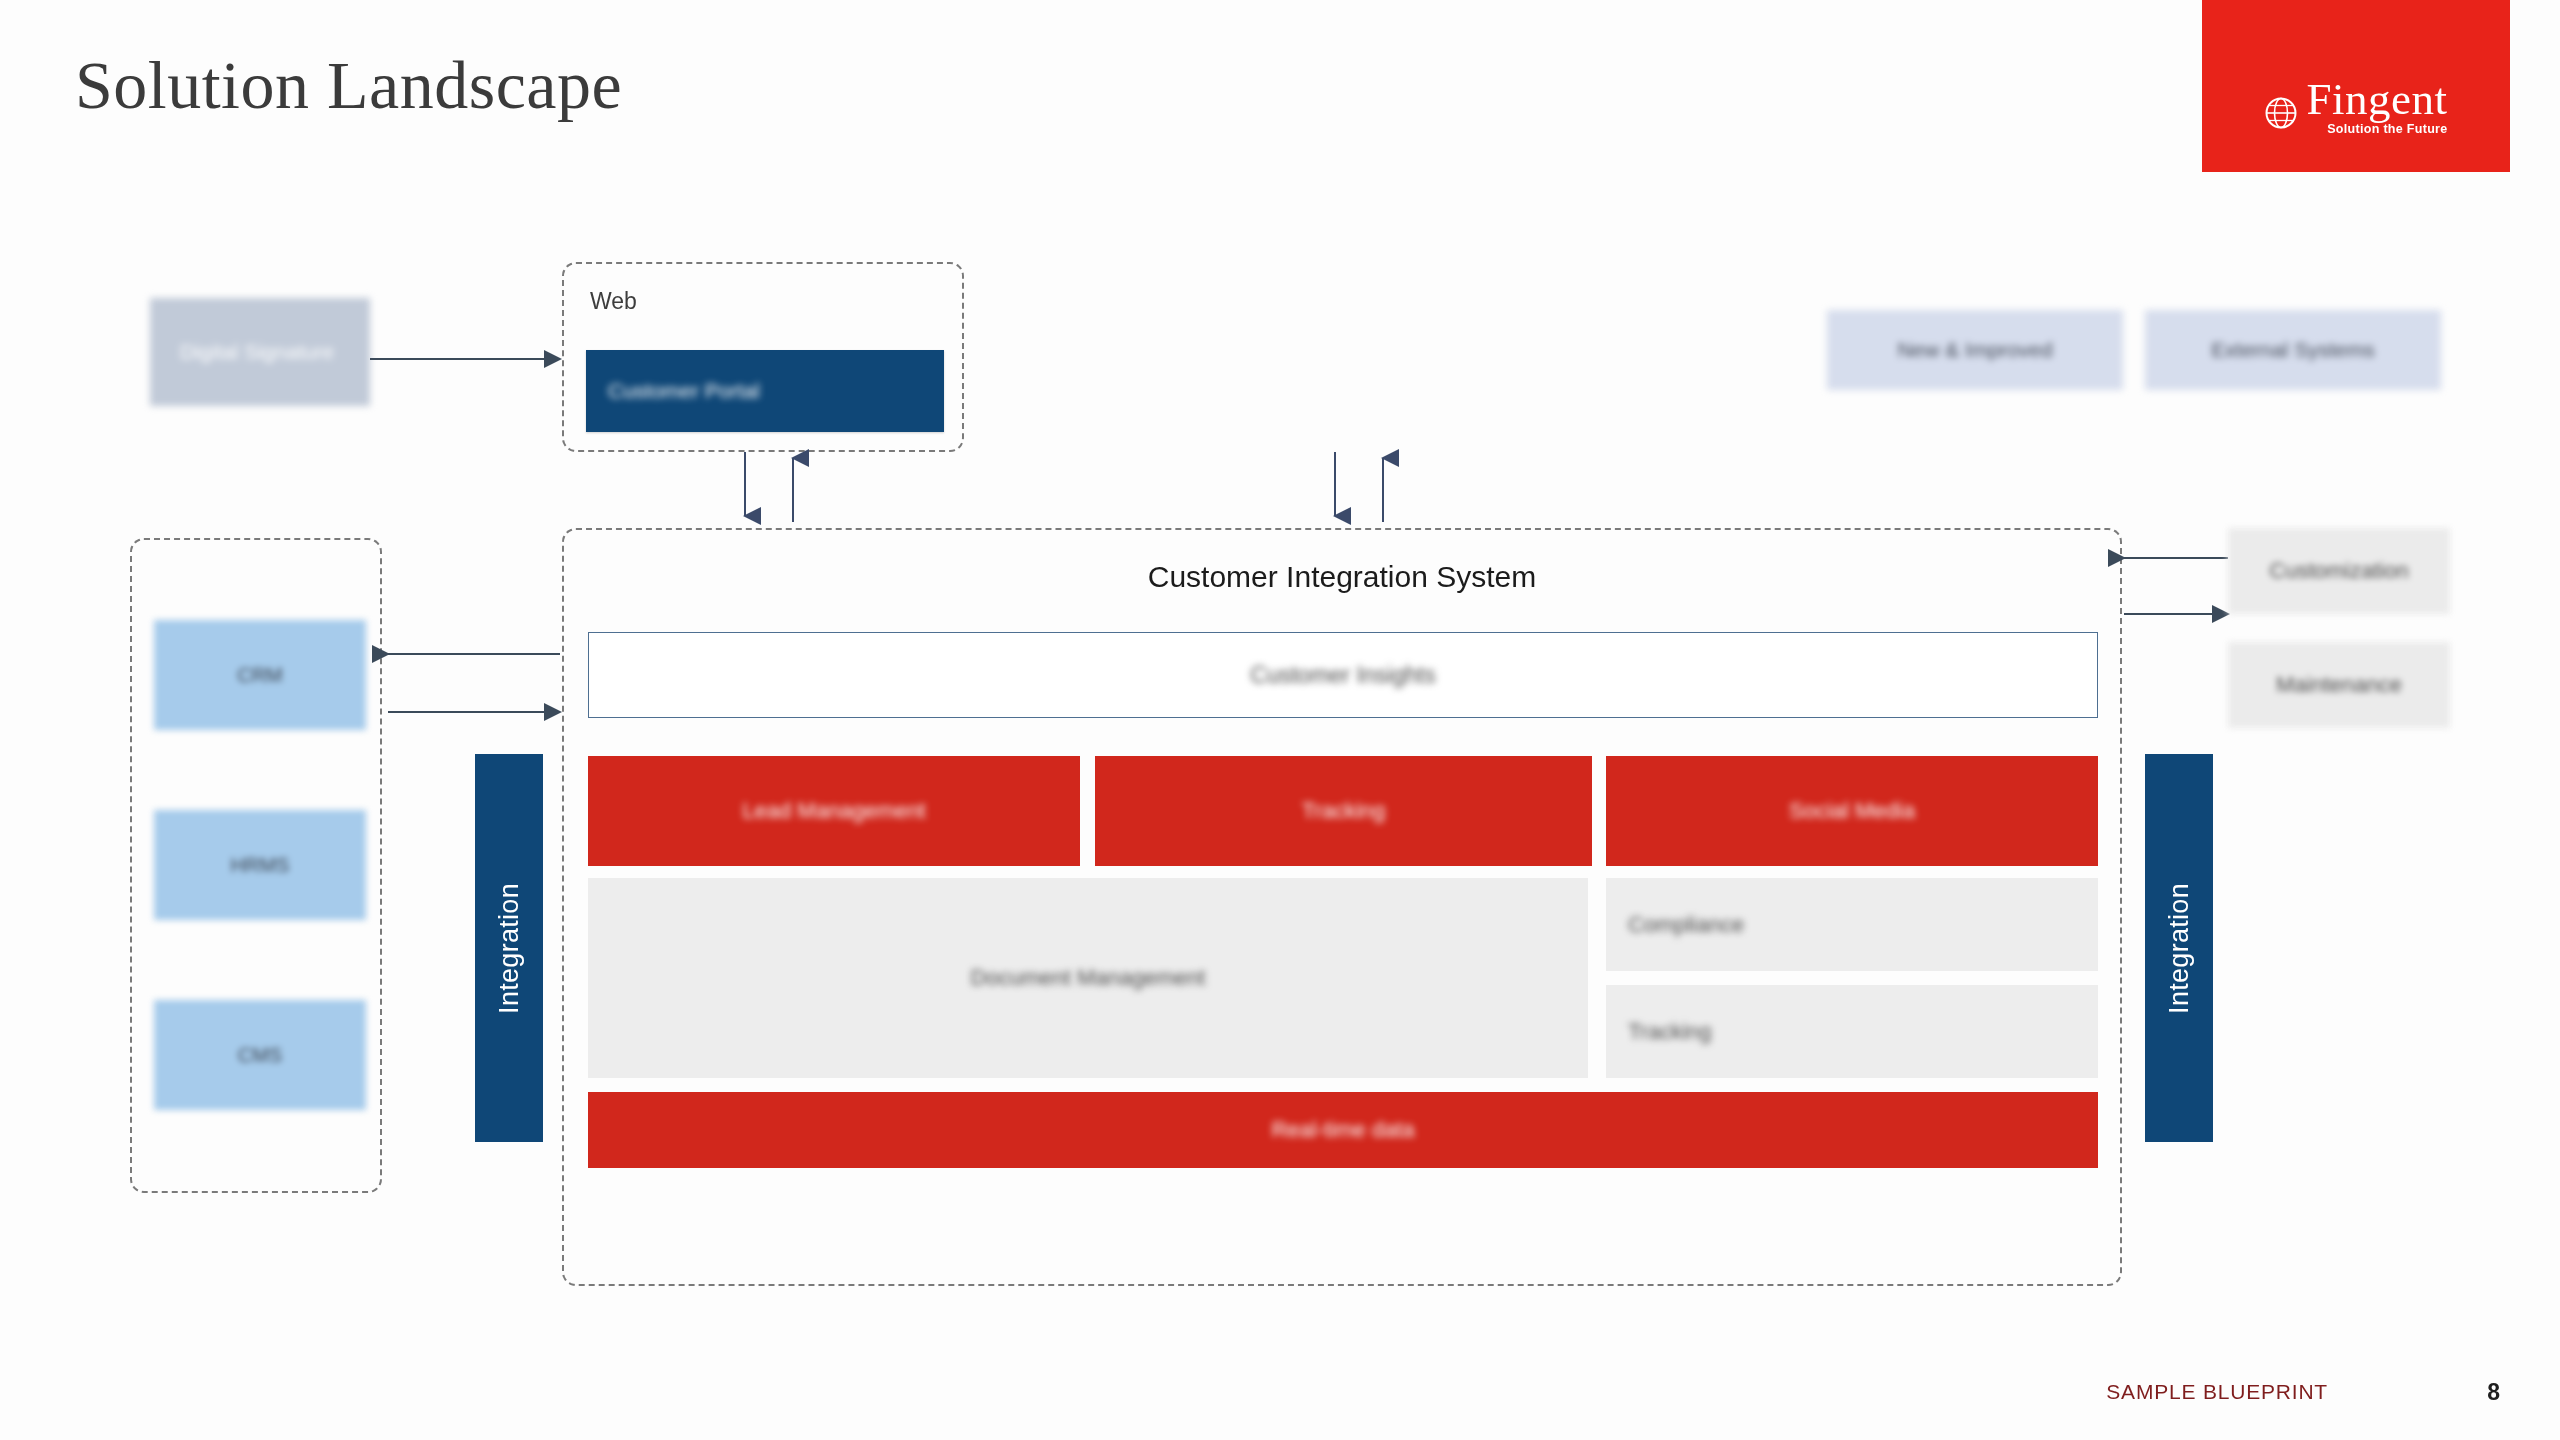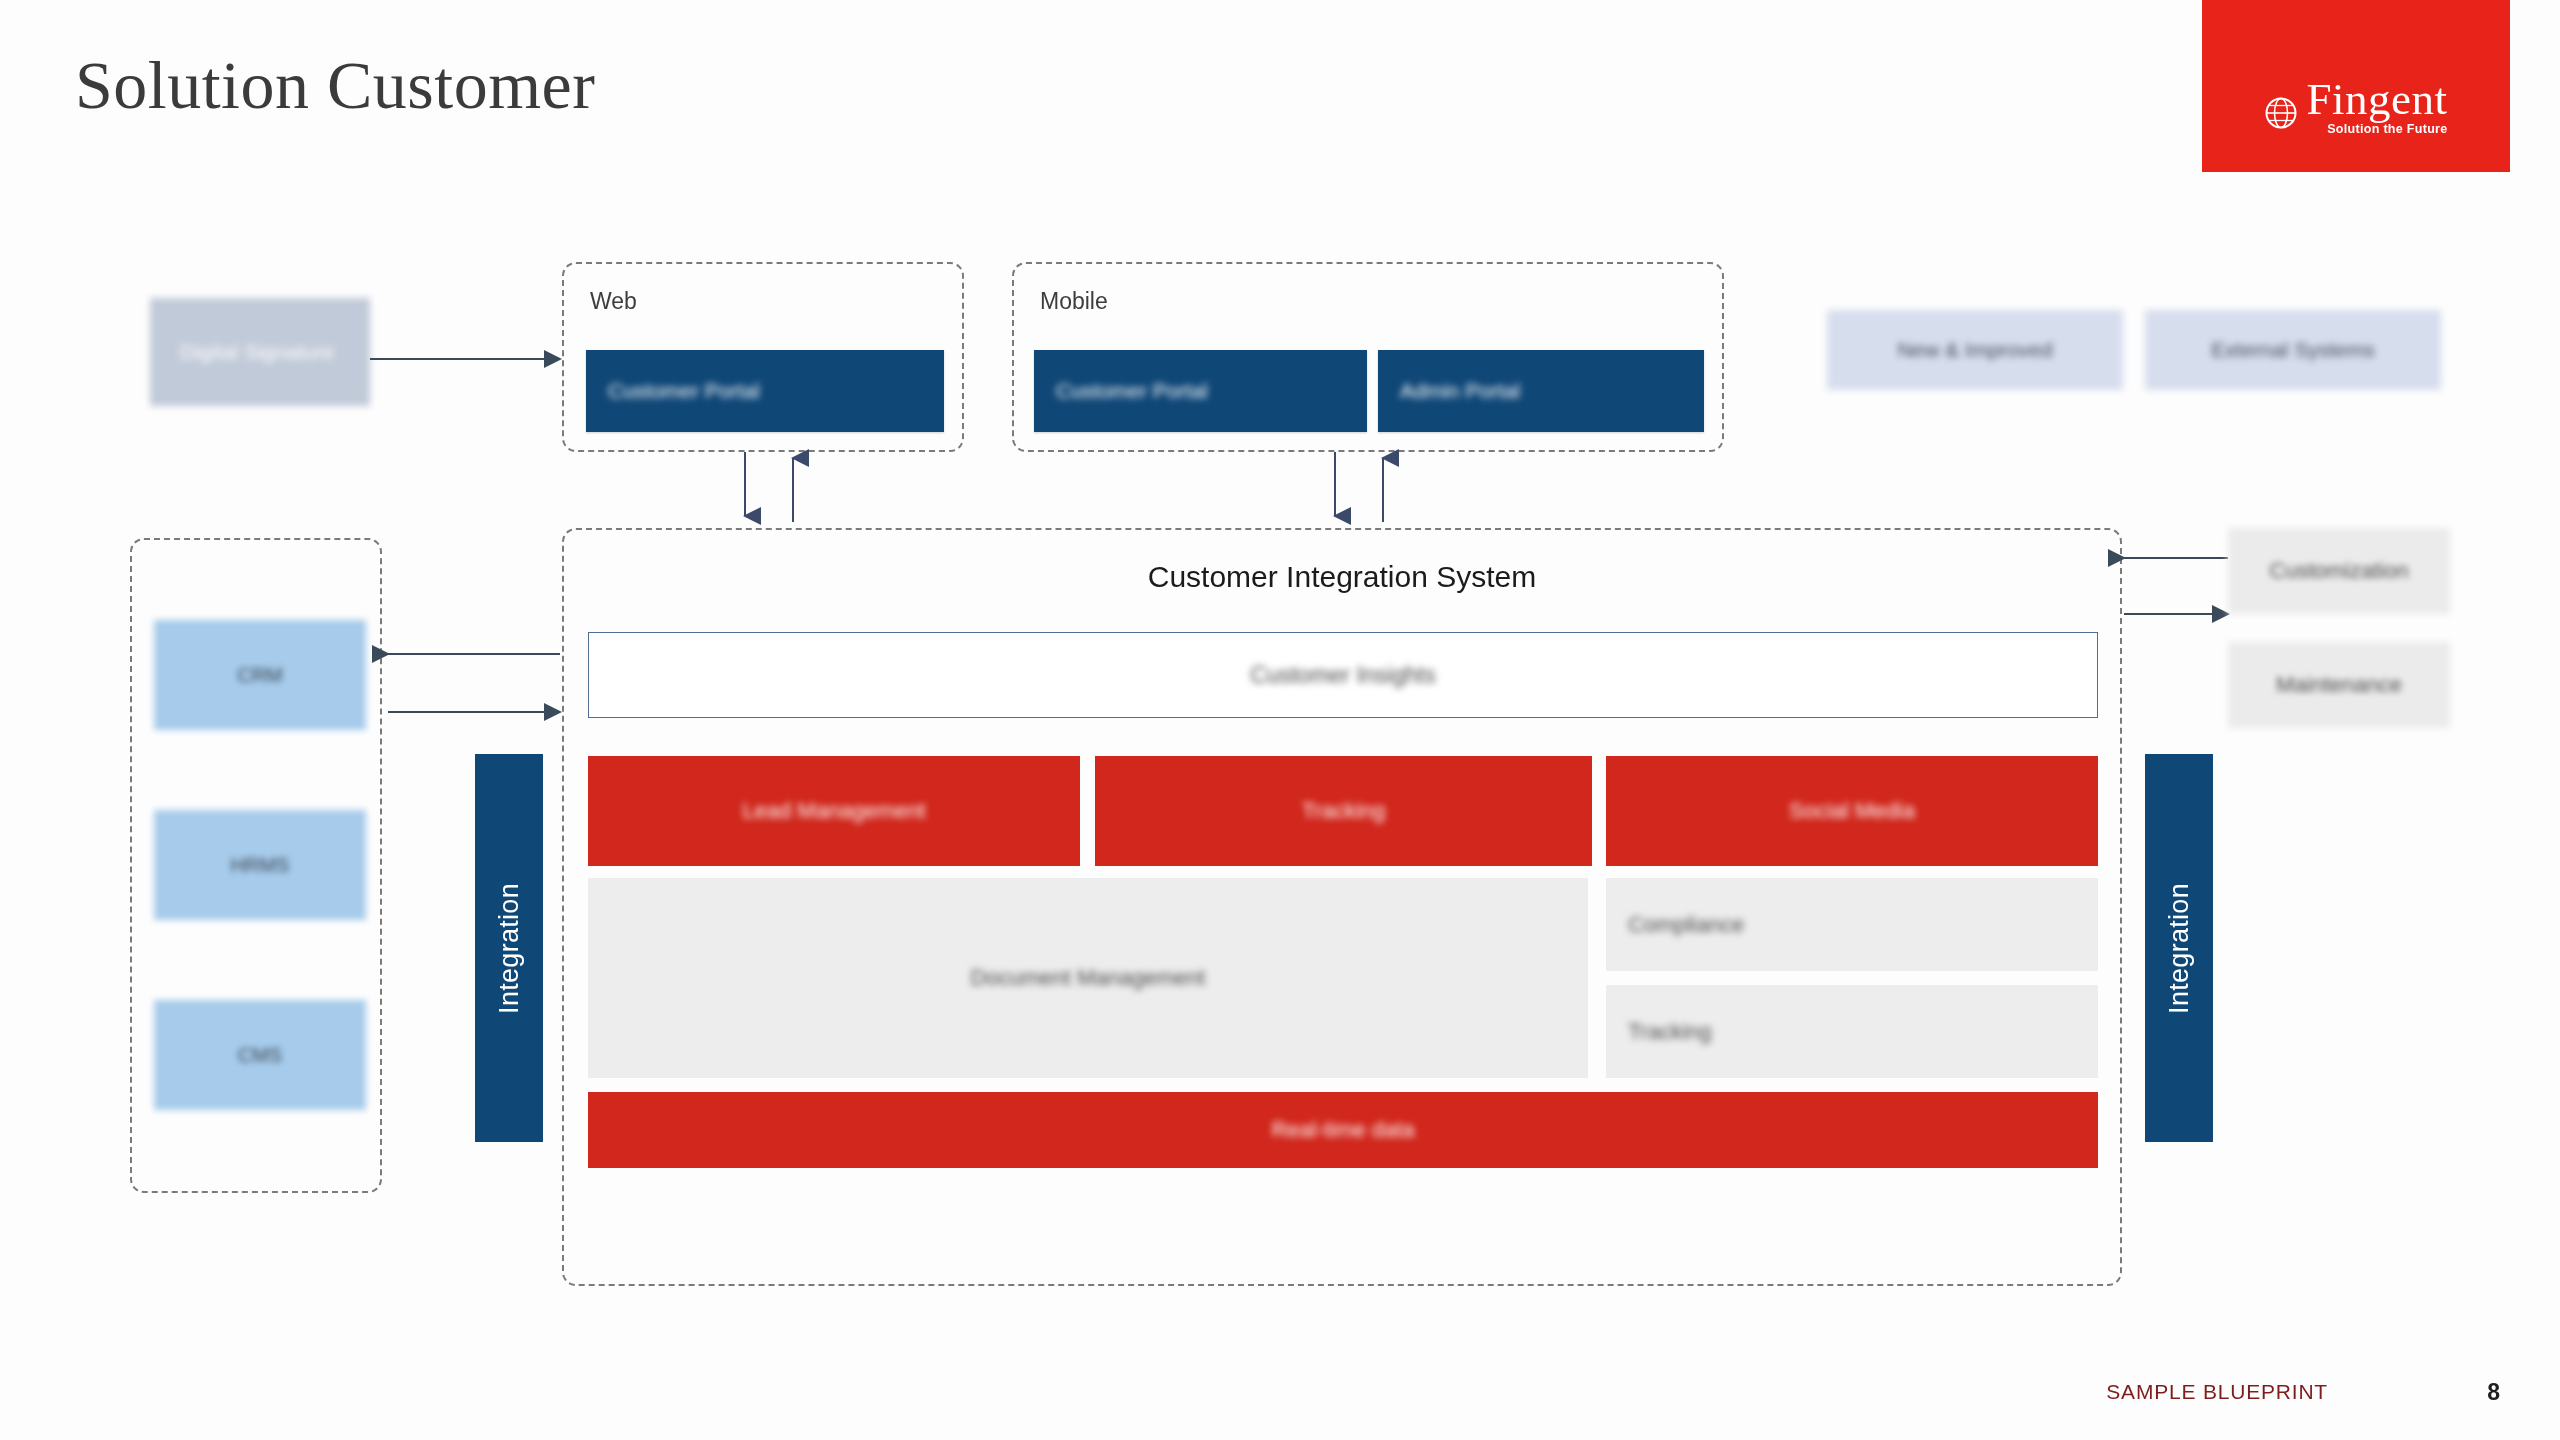--- a/index.html
+++ b/index.html
@@ -246,21 +246,21 @@
     color: #1f1f1f;
     font-weight: bold;
     transform: translateY(-50%);
   }
 </style>
 </head>
 <body>
 
 <div class="slide">
 
-  <div class="page-title">Solution Customer</div>
+  <div class="page-title">Solution Landscape</div>
 
   <div class="logo-box">
     <div class="logo-inner">
       <div class="logo-mark">
         <svg width="34" height="34" viewBox="0 0 34 34">
           <circle cx="17" cy="17" r="14.5" fill="none" stroke="#ffffff" stroke-width="2"></circle>
           <ellipse cx="17" cy="17" rx="6.5" ry="14.5" fill="none" stroke="#ffffff" stroke-width="1.6"></ellipse>
           <line x1="2.5" y1="17" x2="31.5" y2="17" stroke="#ffffff" stroke-width="1.6"></line>
           <line x1="5" y1="9.5" x2="29" y2="9.5" stroke="#ffffff" stroke-width="1.3"></line>
           <line x1="5" y1="24.5" x2="29" y2="24.5" stroke="#ffffff" stroke-width="1.3"></line>
@@ -286,29 +286,20 @@
     <line x1="0" y1="10" x2="190" y2="10" stroke="#3b4a5a" stroke-width="2" marker-end="url(#ah-r)"></line>
   </svg>
 
   <div class="dashed-group" style="left:562px; top:262px; width:402px; height:190px;text-align:right;">
     <div class="group-label" style="left:26px; top:24px;">Web</div>
     <div class="blue-box" style="left:22px; top:86px; width:358px; height:82px;">
       <span class="blurred">Customer Portal</span>
     </div>
   </div>
 
-  <div class="dashed-group" style="left:1012px; top:262px; width:712px; height:190px;">
-    <div class="group-label" style="left:26px; top:24px;">Mobile</div>
-    <div class="blue-box" style="left:20px; top:86px; width:333px; height:82px;">
-      <span class="blurred">Customer Portal</span>
-    </div>
-    <div class="blue-box" style="left:364px; top:86px; width:326px; height:82px;">
-      <span class="blurred">Admin Portal</span>
-    </div>
-  </div>
 
   <div class="legend-box blurred" style="left:1827px; top:310px; width:296px; height:80px;">
     <span>New &amp; Improved</span>
   </div>
   <div class="legend-box blurred" style="left:2145px; top:310px; width:296px; height:80px;">
     <span>External Systems</span>
   </div>
 
   <svg class="arrow-svg" style="left:735px; top:452px; width:80px; height:72px;">
     <defs>

